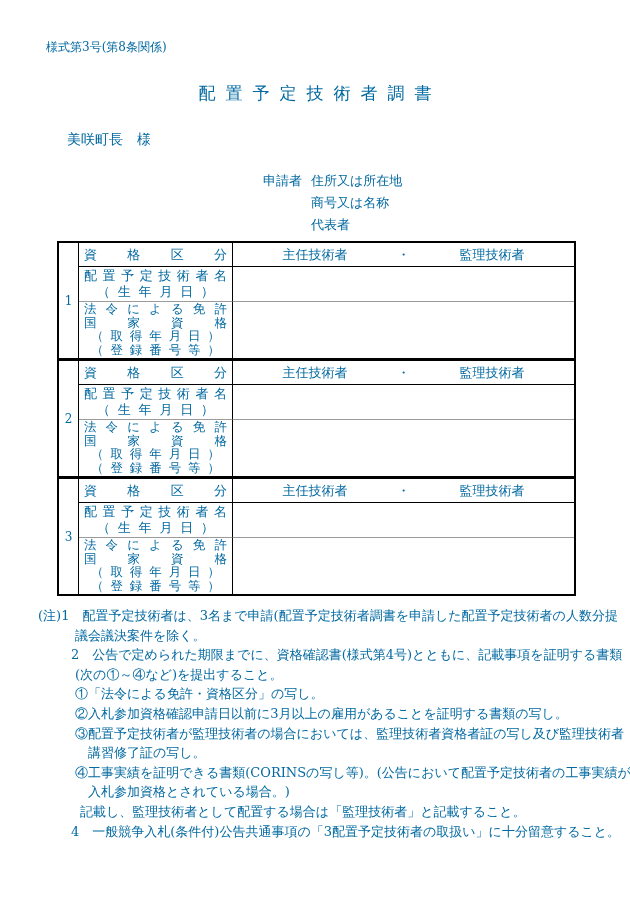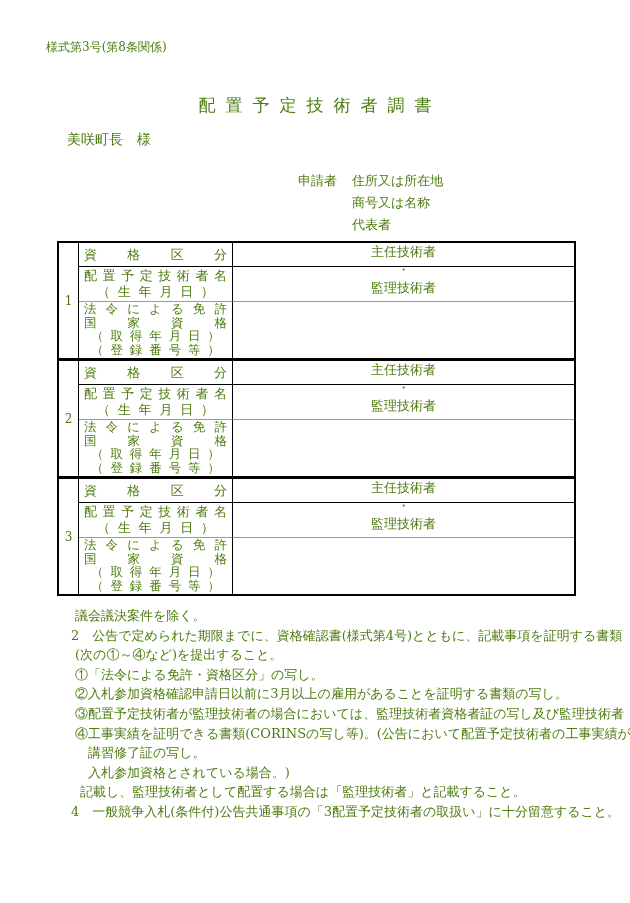--- a/index.html
+++ b/index.html
@@ -3,71 +3,70 @@
 <meta charset="utf-8">
 <style>
   * { margin: 0; padding: 0; box-sizing: border-box; }
   html, body { background: #ffffff; }
   .page {
     position: relative;
     width: 630px;
     height: 903px;
     background: #ffffff;
     font-family: "DejaVu Serif", "Liberation Serif", serif;
-    color: #4d7c0f;
+    color: #0369a1;
     overflow: hidden;
   }
   .form-number {
     position: absolute;
     left: 46px; top: 39px;
     font-size: 12px;
     white-space: pre;
   }
   .doc-title {
     position: absolute;
-    left: 0; top: 94px;
+    left: 0; top: 82px;
     width: 630px;
     text-align: center;
     font-size: 17px;
     letter-spacing: 10px;
     text-indent: 10px;
     white-space: pre;
   }
   .addressee {
     position: absolute;
     left: 67px; top: 131px;
     font-size: 14px;
     white-space: pre;
   }
   .applicant {
     position: absolute;
     left: 263px; top: 170px;
     display: flex;
-    gap: 15px;
+    gap: 9px;
     font-size: 13px;
     line-height: 22px;
-    margin-left: 35px;
   }
   .applicant .app-lines div { white-space: pre; }
 
   
   .eng-table {
     position: absolute;
     left: 57px; top: 241px;
     width: 519px;
   }
   .block {
     display: grid;
     grid-template-columns: 20px 154px 1fr;
     grid-template-rows: 24px 35px 56px;
     border: 2px solid #000;
     background: #fff;
   }
   .block + .block { margin-top: -1px; }
-  .cell { min-width: 0; flex-direction: column; }
+  .cell { min-width: 0; }
   .num {
     grid-row: 1 / span 3;
     border-right: 1px solid #000;
     display: flex;
     align-items: center;
     justify-content: center;
     font-size: 12px;
   }
   .lbl {
     border-right: 1px solid #000;
@@ -350,26 +349,27 @@
             <span>等</span>
             <span>）</span>
           </div>
       </div>
       <div class="cell"></div>
     </div>
 
   </div>
 
   <div class="notes">
+    <div class="note-line ind-0">(注)1　配置予定技術者は、3名まで申請(配置予定技術者調書を申請した配置予定技術者の人数分提</div>
     <div class="note-line ind-37">議会議決案件を除く。</div>
     <div class="note-line ind-33">2　公告で定められた期限までに、資格確認書(様式第4号)とともに、記載事項を証明する書類</div>
     <div class="note-line ind-37">(次の①～④など)を提出すること。</div>
     <div class="note-line ind-37">①「法令による免許・資格区分」の写し。</div>
     <div class="note-line ind-37">②入札参加資格確認申請日以前に3月以上の雇用があることを証明する書類の写し。</div>
     <div class="note-line ind-37">③配置予定技術者が監理技術者の場合においては、監理技術者資格者証の写し及び監理技術者</div>
+    <div class="note-line ind-50">講習修了証の写し。</div>
     <div class="note-line ind-37">④工事実績を証明できる書類(CORINSの写し等)。(公告において配置予定技術者の工事実績が</div>
-    <div class="note-line ind-50">講習修了証の写し。</div>
     <div class="note-line ind-50">入札参加資格とされている場合。)</div>
     <div class="note-line ind-42">記載し、監理技術者として配置する場合は「監理技術者」と記載すること。</div>
     <div class="note-line ind-33">4　一般競争入札(条件付)公告共通事項の「3配置予定技術者の取扱い」に十分留意すること。</div>
   </div>
 
 </div>
 
 </body></html>

